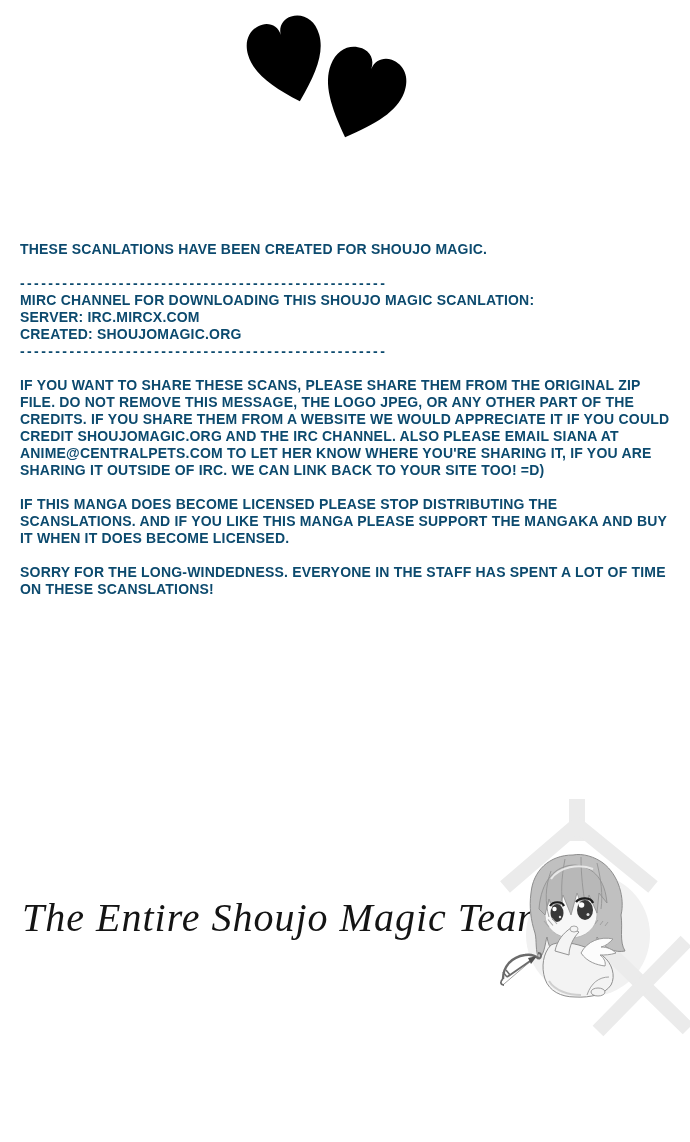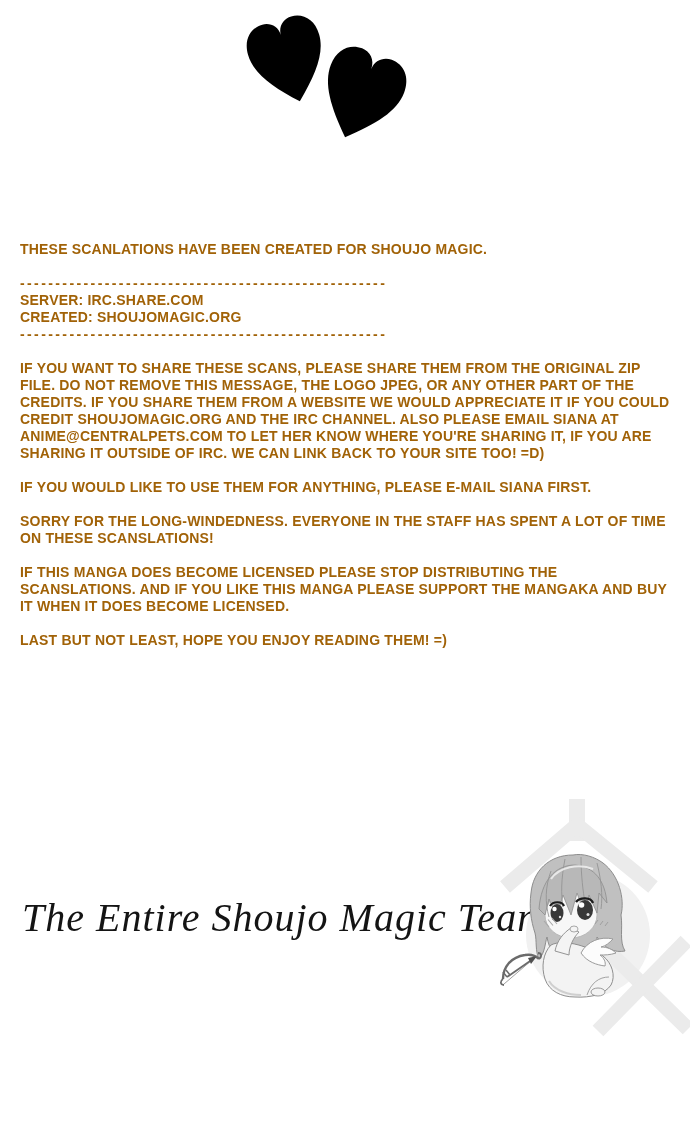--- a/index.html
+++ b/index.html
@@ -17,21 +17,21 @@
     left: 228px;
     top: 8px;
     width: 190px;
     height: 150px;
   }
   .content {
     position: absolute;
     left: 20px;
     top: 241px;
     width: 652px;
-    color: #a16207;
+    color: #0c4a6e;
     font-size: 14px;
     line-height: 17px;
     font-weight: 700;
     letter-spacing: 0.2px;
   }
   .content p { margin: 0 0 17px 0; }
   .irc-block { margin: 0 0 17px 0; }
   .irc-block div { white-space: nowrap; }
   .separator {
     letter-spacing: 2.4px;
@@ -67,30 +67,29 @@
       <path d="M40,87 C17,65 3,47 3,28 C3,12 13,3 25,3 C33,3 40,9 40,18 C40,9 47,3 55,3 C67,3 77,12 77,28 C77,47 63,65 40,87 Z" fill="#000000" transform="translate(20,8) rotate(-16 40 44)"></path>
       <path d="M40,87 C17,65 3,47 3,28 C3,12 13,3 25,3 C33,3 40,9 40,18 C40,9 47,3 55,3 C67,3 77,12 77,28 C77,47 63,65 40,87 Z" fill="#000000" transform="translate(91,40) scale(1.06) rotate(21 40 44)"></path>
     </svg>
   </div>
 
   <div class="content">
     <p>THESE SCANLATIONS HAVE BEEN CREATED FOR SHOUJO MAGIC.</p>
 
     <div class="irc-block">
       <div class="separator">----------------------------------------------------</div>
-      <div>SERVER: IRC.SHARE.COM</div>
+      <div>MIRC CHANNEL FOR DOWNLOADING THIS SHOUJO MAGIC SCANLATION:</div>
+      <div>SERVER: IRC.MIRCX.COM</div>
       <div>CREATED: SHOUJOMAGIC.ORG</div>
       <div class="separator">----------------------------------------------------</div>
     </div>
 
     <p>IF YOU WANT TO SHARE THESE SCANS, PLEASE SHARE THEM FROM THE ORIGINAL ZIP FILE. DO NOT REMOVE THIS MESSAGE, THE LOGO JPEG, OR ANY OTHER PART OF THE CREDITS. IF YOU SHARE THEM FROM A WEBSITE WE WOULD APPRECIATE IT IF YOU COULD CREDIT SHOUJOMAGIC.ORG AND THE IRC CHANNEL. ALSO PLEASE EMAIL SIANA AT ANIME@CENTRALPETS.COM TO LET HER KNOW WHERE YOU'RE SHARING IT, IF YOU ARE SHARING IT OUTSIDE OF IRC. WE CAN LINK BACK TO YOUR SITE TOO! =D)</p>
-    <p>IF YOU WOULD LIKE TO USE THEM FOR ANYTHING, PLEASE E-MAIL SIANA FIRST.</p>
+    <p>IF THIS MANGA DOES BECOME LICENSED PLEASE STOP DISTRIBUTING THE SCANSLATIONS. AND IF YOU LIKE THIS MANGA PLEASE SUPPORT THE MANGAKA AND BUY IT WHEN IT DOES BECOME LICENSED.</p>
     <p>SORRY FOR THE LONG-WINDEDNESS. EVERYONE IN THE STAFF HAS SPENT A LOT OF TIME ON THESE SCANSLATIONS!</p>
-    <p>IF THIS MANGA DOES BECOME LICENSED PLEASE STOP DISTRIBUTING THE SCANSLATIONS. AND IF YOU LIKE THIS MANGA PLEASE SUPPORT THE MANGAKA AND BUY IT WHEN IT DOES BECOME LICENSED.</p>
-    <p>LAST BUT NOT LEAST, HOPE YOU ENJOY READING THEM! =)</p>
   </div>
 
   <div class="signature">The Entire Shoujo Magic Team!</div>
 
   <div class="footer-art">
     <svg viewBox="0 0 195 280" width="195" height="280">
 
       <g>
         <rect x="74" y="4" width="16" height="42" fill="#ebebeb"></rect>
         <path d="M10,92 L82,30 L158,92" stroke="#ebebeb" stroke-width="15" fill="none"></path>

